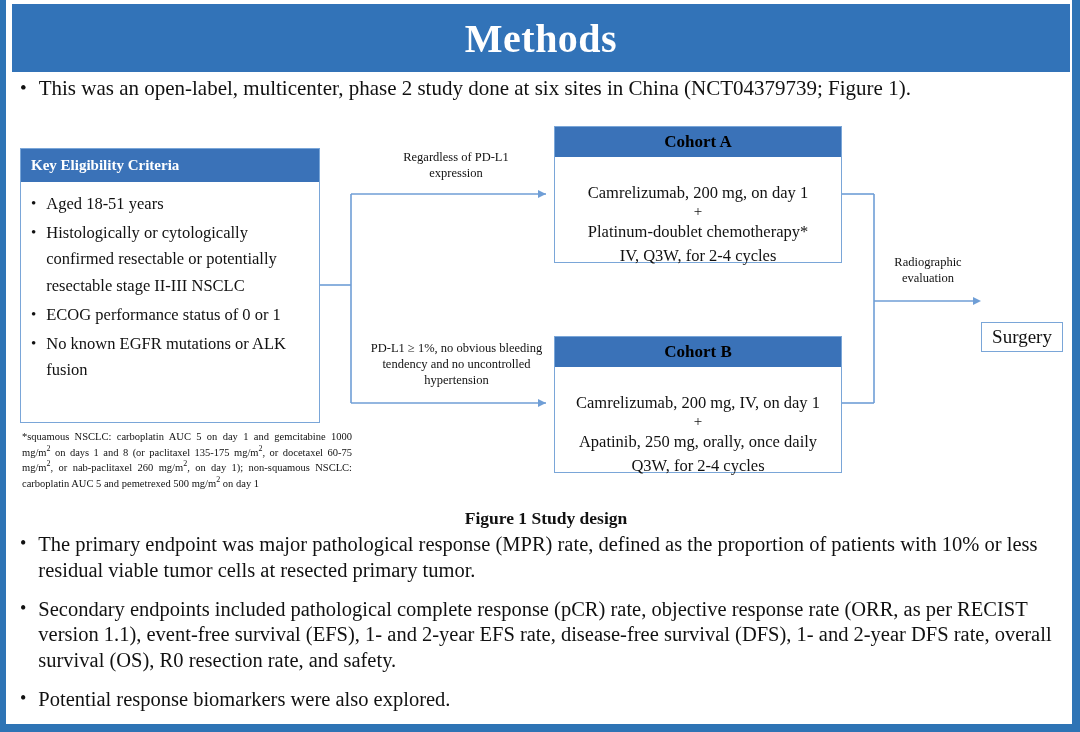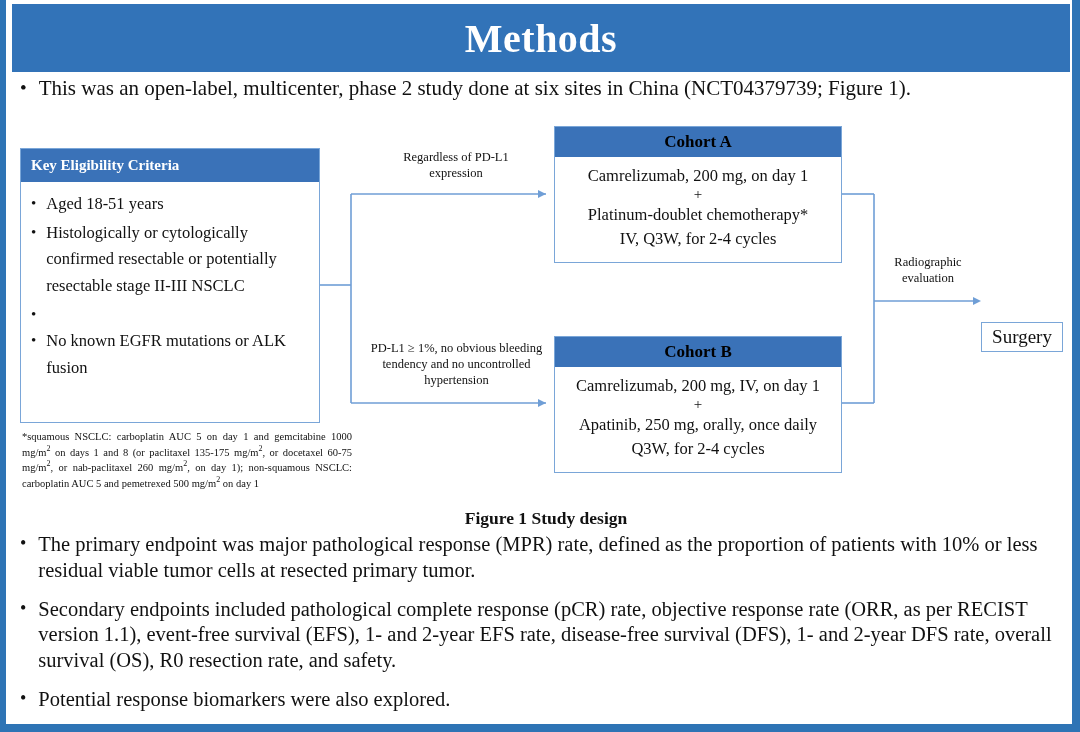--- a/index.html
+++ b/index.html
@@ -66,21 +66,21 @@
     position:absolute;width:288px;border:1px solid #7aa6d8;
     background:#fff;box-sizing:border-box;
   }
   .cohort-a{left:548px;top:8px;height:137px;}
   .cohort-b{left:548px;top:218px;height:137px;}
   .cohort-head{
     height:30px;background:#3a72b8;color:#000000;font-weight:bold;
     font-size:17px;display:flex;align-items:center;justify-content:center;
   }
   .cohort-body{
-    padding-top:7px;text-align:center;font-size:16.5px;color:#111;
+    padding-top:24px;text-align:center;font-size:16.5px;color:#111;
     line-height:1.42;
   }
   .plus{font-size:15px;line-height:1.05;}
 
   
   .surgery{
     position:absolute;left:975px;top:168px;width:82px;height:30px;
     border:1px solid #7aa6d8;background:#fff;box-sizing:border-box;
     display:flex;align-items:center;justify-content:center;
     font-size:19px;color:#111;margin-top:36px;
@@ -152,20 +152,21 @@
         <div class="elig-item">
           <span class="d">•</span>
           <span>Aged 18-51 years</span>
         </div>
         <div class="elig-item">
           <span class="d">•</span>
           <span>Histologically or cytologically confirmed resectable or potentially resectable stage II-III  NSCLC</span>
         </div>
         <div class="elig-item">
           <span class="d">•</span>
+          <span>ECOG performance status of 0 or 1</span>
         </div>
         <div class="elig-item">
           <span class="d">•</span>
           <span>No known EGFR mutations or ALK fusion</span>
         </div>
       </div>
     </div>
 
     <div class="footnote"><span>*squamous NSCLC: carboplatin AUC 5 on day 1 and gemcitabine 1000 mg/m</span><sup>2</sup><span> on days 1 and 8 (or paclitaxel 135-175 mg/m</span><sup>2</sup><span>, or docetaxel 60-75 mg/m</span><sup>2</sup><span>, or nab-paclitaxel 260 mg/m</span><sup>2</sup><span>, on day 1); non-squamous NSCLC: carboplatin AUC 5 and pemetrexed 500 mg/m</span><sup>2</sup><span> on day 1</span></div>
 

